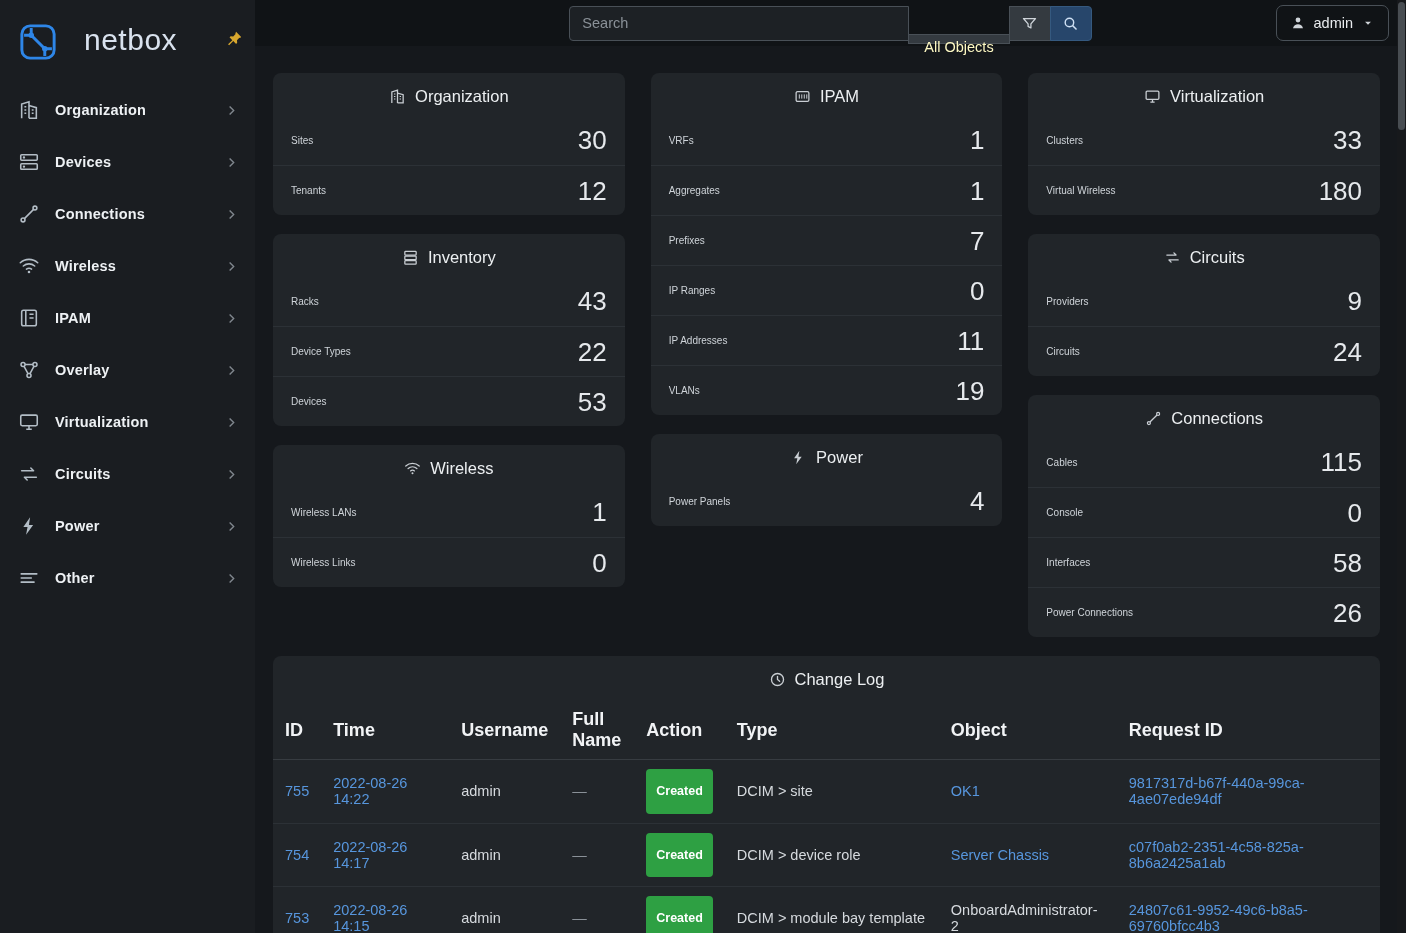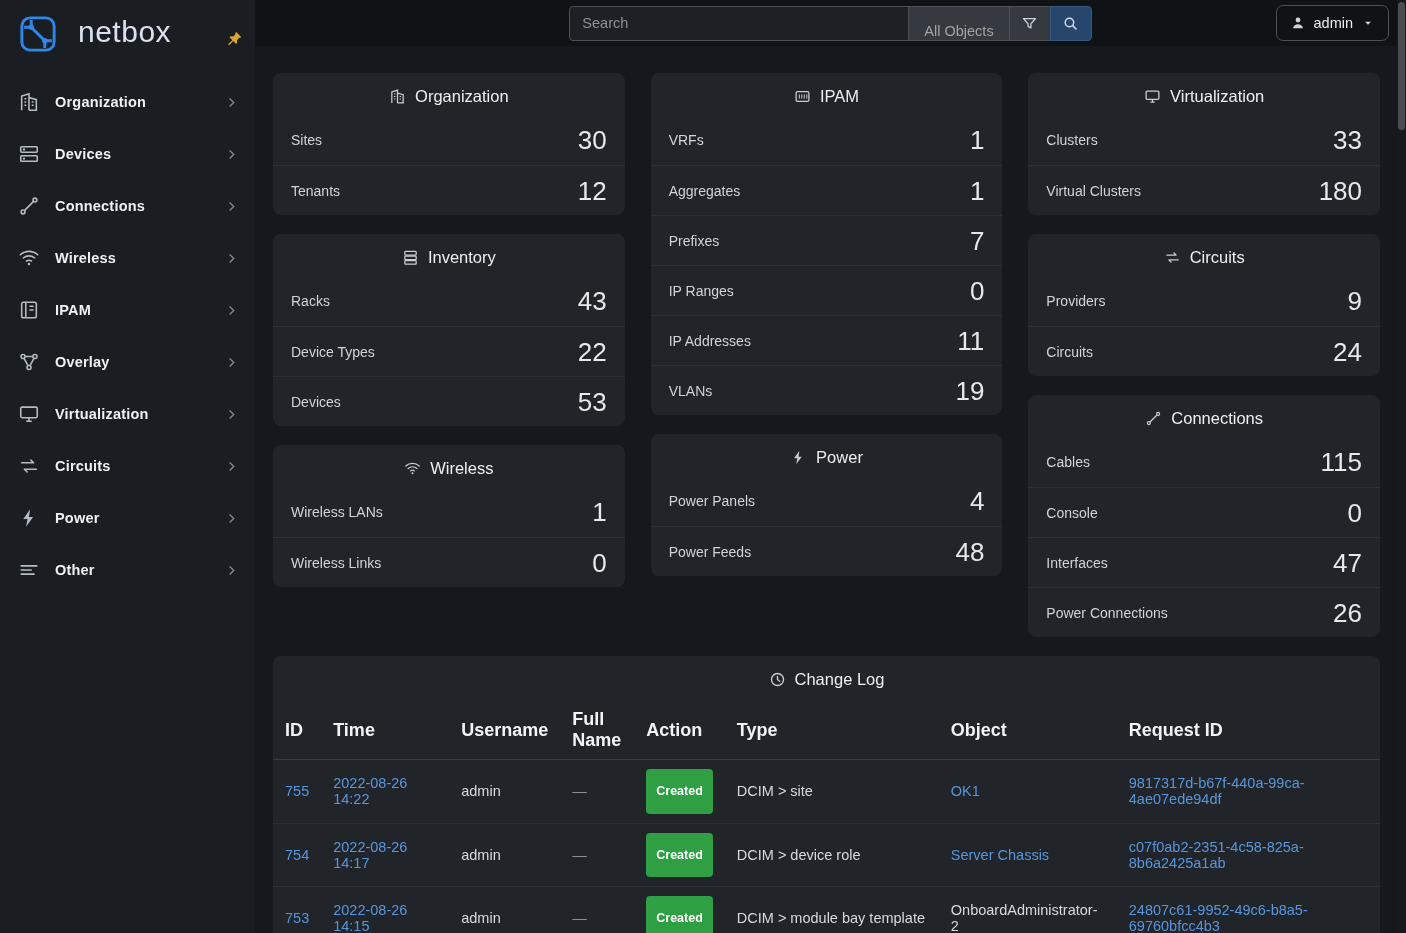--- a/index.html
+++ b/index.html
@@ -5,40 +5,40 @@
   * { margin:0; padding:0; box-sizing:border-box; }
   html,body { width:1406px; height:933px; overflow:hidden; }
   body {
     font-family:"Liberation Sans","DejaVu Sans",sans-serif;
     background:#15181c; color:#d6dade; display:flex;
   }
   svg { display:block; }
 
   
   .sidebar { width:255px; min-width:255px; background:#1a1d21; height:100%; position:relative; z-index:2; }
-  .brand { display:flex; align-items:center; gap:18px; padding:12px 14px 20px 16px; }
+  .brand { display:flex; align-items:center; gap:24px; padding:20px 14px 20px 16px; }
   .brand-logo { width:44px; height:40px; color:#2e86e8; }
   .brand-name { font-size:30px; color:#d9e2ee; letter-spacing:.5px; font-weight:400; }
   .pin-btn { position:absolute; top:30px; right:12px; width:17px; height:17px; color:#d8a72e; cursor:pointer; background:none; border:none; }
   .nav { padding:4px 0; }
   .nav-item { display:flex; align-items:center; gap:15px; padding:0 16px 0 18px; height:52px; cursor:pointer; }
   .nav-icon { width:22px; height:22px; color:#b3bdc6; flex:0 0 22px; }
   .nav-label { flex:1; font-size:14.5px; font-weight:700; color:#eef1f4; letter-spacing:.2px; }
   .nav-chevron { width:15px; height:15px; color:#80878e; }
 
   
   .main { flex:1; display:flex; flex-direction:column; height:100%; overflow:hidden; position:relative; }
   .topbar { flex:0 0 46px; height:46px; background:#101316; display:flex; align-items:center; justify-content:center; position:relative; }
   .search-group { display:flex; height:35px; }
   .search-input {
     width:340px; background:#1d2125; border:1px solid #495057; border-radius:4px 0 0 4px;
     color:#f97316; padding:0 12px; font-size:14.5px; outline:none;
   }
   .search-input::placeholder { color:#8a9198; }
-  .btn-scope { margin-left:-1px; padding:16px 15px; font-size:14.5px; background:#343a40; border:1px solid #495057; color:#a3a3a3; cursor:pointer; }
+  .btn-scope { margin-left:-1px; padding:4px 15px; font-size:14.5px; background:#343a40; border:1px solid #495057; color:#fef9c3; cursor:pointer;margin-top:28px; }
   .btn-filter { margin-left:-1px; width:42px; background:#343a40; border:1px solid #495057; color:#ced4da; display:flex; align-items:center; justify-content:center; cursor:pointer; }
   .btn-filter svg { width:17px; height:17px; }
   .btn-search { margin-left:-1px; width:42px; background:#27466b; border:1px solid #35597f; color:#cfe0f4; display:flex; align-items:center; justify-content:center; border-radius:0 4px 4px 0; cursor:pointer; }
   .btn-search svg { width:17px; height:17px; }
   .admin-btn {
     position:absolute; right:17px; top:5px; height:36px; display:flex; align-items:center; gap:8px;
     padding:0 13px; border:1px solid #495057; border-radius:7px; color:#e9ecef; font-size:14.5px;
     background:transparent; cursor:pointer;
   }
   .admin-btn .person { width:16px; height:16px; color:#cfd4d9; }
@@ -46,21 +46,21 @@
 
   
   .content { flex:1; padding:27px 26px 0 18px; overflow:hidden; }
   .cards-row { display:flex; gap:26px; align-items:flex-start; }
   .col { flex:1; display:flex; flex-direction:column; gap:19px; min-width:0; }
   .card { background:#212529; border-radius:8px; overflow:hidden; }
   .card-title { display:flex; align-items:center; justify-content:center; gap:9px; padding:14px 16px 9px; font-size:16.5px; color:#eceff1; }
   .card-title .icon { width:17px; height:17px; color:#c9ced3; flex:0 0 17px; }
   .stat { display:flex; align-items:center; justify-content:space-between; padding:10px 18px; min-height:50px; }
   .stat + .stat { border-top:1px solid #2c3136; }
-  .stat-label { font-size:14px; color:#cfd4d9; }
+  .stat-label { font-size:10px; color:#cfd4d9; }
   .stat-value { font-size:26px; font-weight:300; color:#e6e9ec; text-decoration:none; line-height:1; cursor:pointer; }
 
   
   .changelog-card { margin-top:19px; }
   .changelog-card .card-title { padding-bottom:12px;text-align:center; }
   table { width:100%; border-collapse:collapse; }
   th { text-align:left; font-size:18px; color:#f1f3f5; padding:8px 12px; border-bottom:1px solid #373c41; font-weight:700; }
   td { font-size:14.5px; padding:9px 12px; border-bottom:1px solid #2c3136; vertical-align:middle; }
   th:nth-child(1), td:nth-child(1) { width:44px; }
   th:nth-child(2), td:nth-child(2) { width:128px; }
@@ -409,44 +409,40 @@
               <svg viewBox="0 0 24 24">
                   <path d="M13.2 2.5 5.8 13h4.6l-1.6 8.5L16.5 11h-4.6l1.3-8.5z" fill="currentColor"></path>
                 </svg>
             </span>
             <span>Power</span>
           </div>
           <div class="stat">
             <span class="stat-label">Power Panels</span>
             <a class="stat-value">4</a>
           </div>
-          <div class="stat">
-            <span class="stat-label">Power Feeds</span>
-            <a class="stat-value">48</a>
-          </div>
         </section>
       </div>
 
       <div class="col">
         <section class="card">
           <div class="card-title">
             <span class="icon">
               <svg viewBox="0 0 24 24" fill="none" stroke="currentColor" stroke-width="1.8">
                   <rect x="3" y="4.5" width="18" height="11.5" rx="1.5"></rect>
                   <path d="M9 20h6M12 16v4"></path>
                 </svg>
             </span>
             <span>Virtualization</span>
           </div>
           <div class="stat">
             <span class="stat-label">Clusters</span>
             <a class="stat-value">33</a>
           </div>
           <div class="stat">
-            <span class="stat-label">Virtual Clusters</span>
+            <span class="stat-label">Virtual Wireless</span>
             <a class="stat-value">180</a>
           </div>
         </section>
 
         <section class="card">
           <div class="card-title">
             <span class="icon">
               <svg viewBox="0 0 24 24" fill="none" stroke="currentColor" stroke-width="1.8" stroke-linecap="round" stroke-linejoin="round">
                   <path d="M4 8.5h13l-3-3M20 15.5H7l3 3"></path>
                 </svg>
@@ -477,21 +473,21 @@
           <div class="stat">
             <span class="stat-label">Cables</span>
             <a class="stat-value">115</a>
           </div>
           <div class="stat">
             <span class="stat-label">Console</span>
             <a class="stat-value">0</a>
           </div>
           <div class="stat">
             <span class="stat-label">Interfaces</span>
-            <a class="stat-value">47</a>
+            <a class="stat-value">58</a>
           </div>
           <div class="stat">
             <span class="stat-label">Power Connections</span>
             <a class="stat-value">26</a>
           </div>
         </section>
       </div>
     </div>
 
     <section class="card changelog-card">

